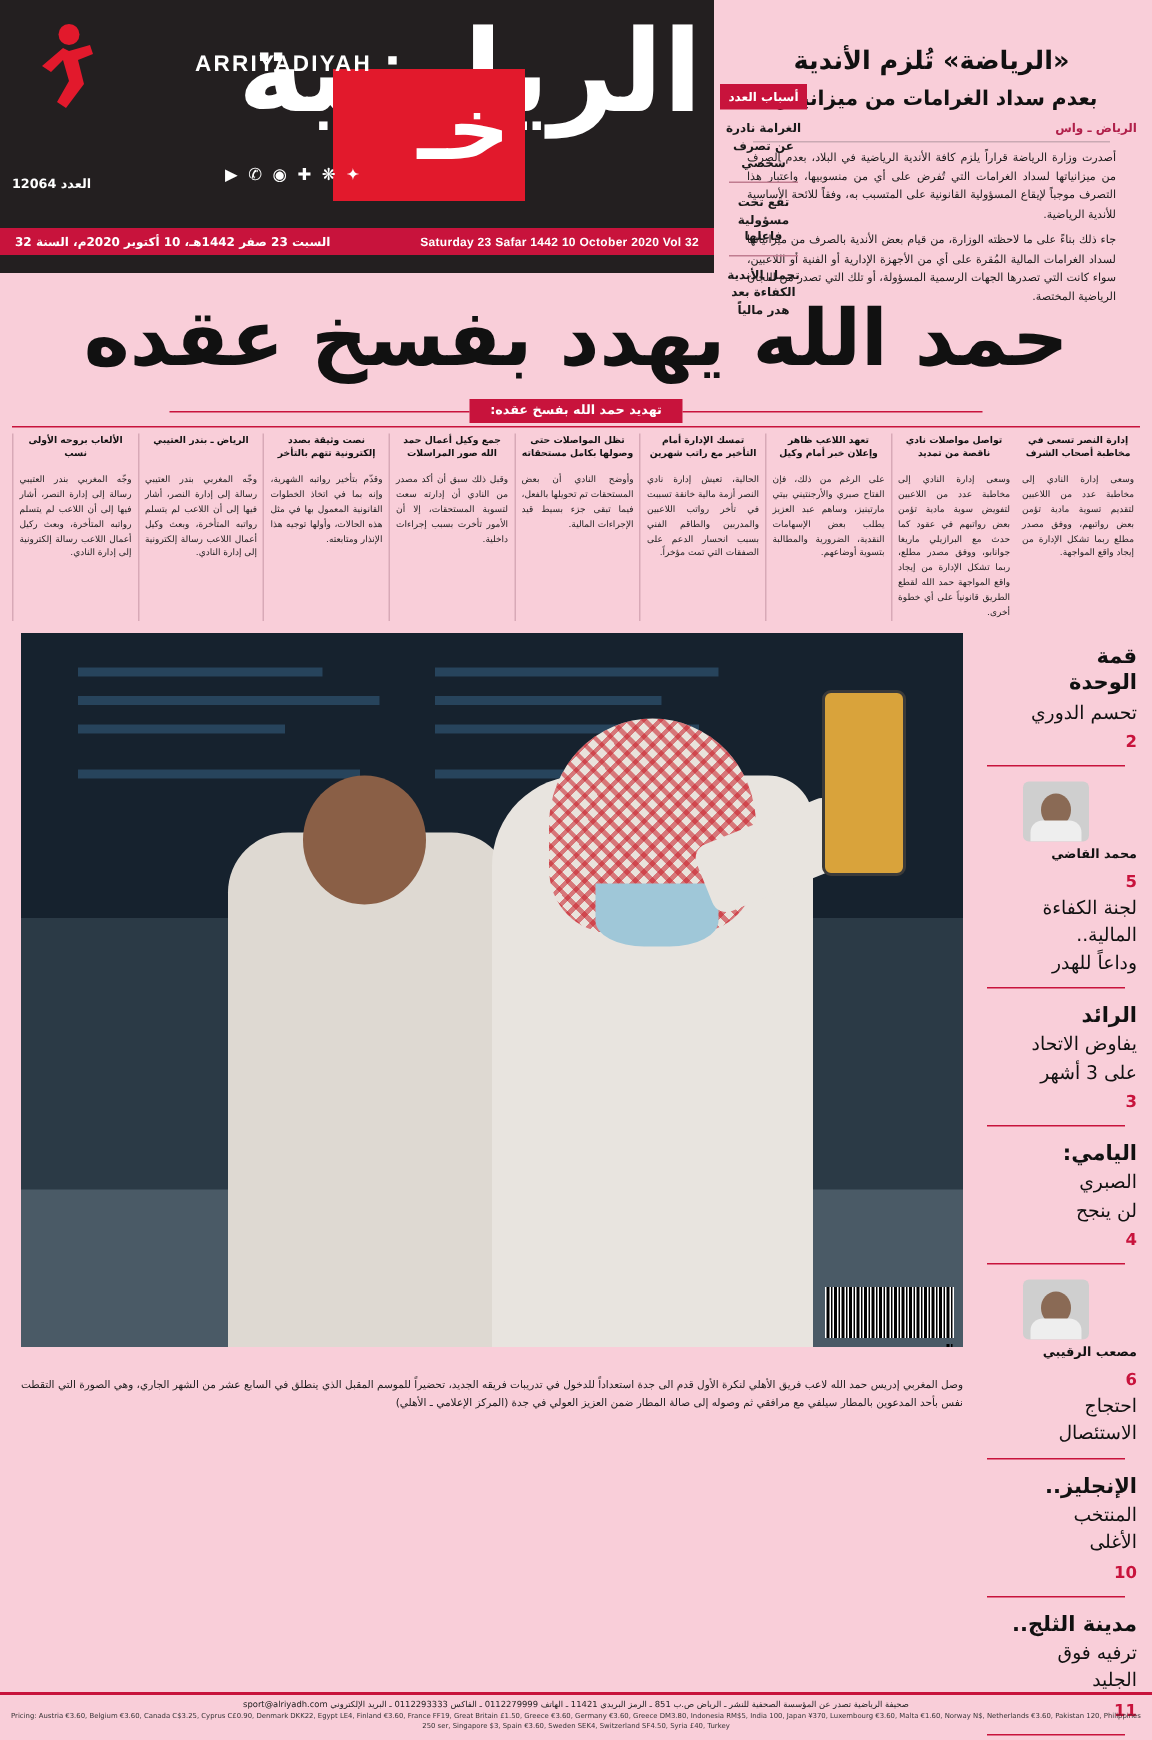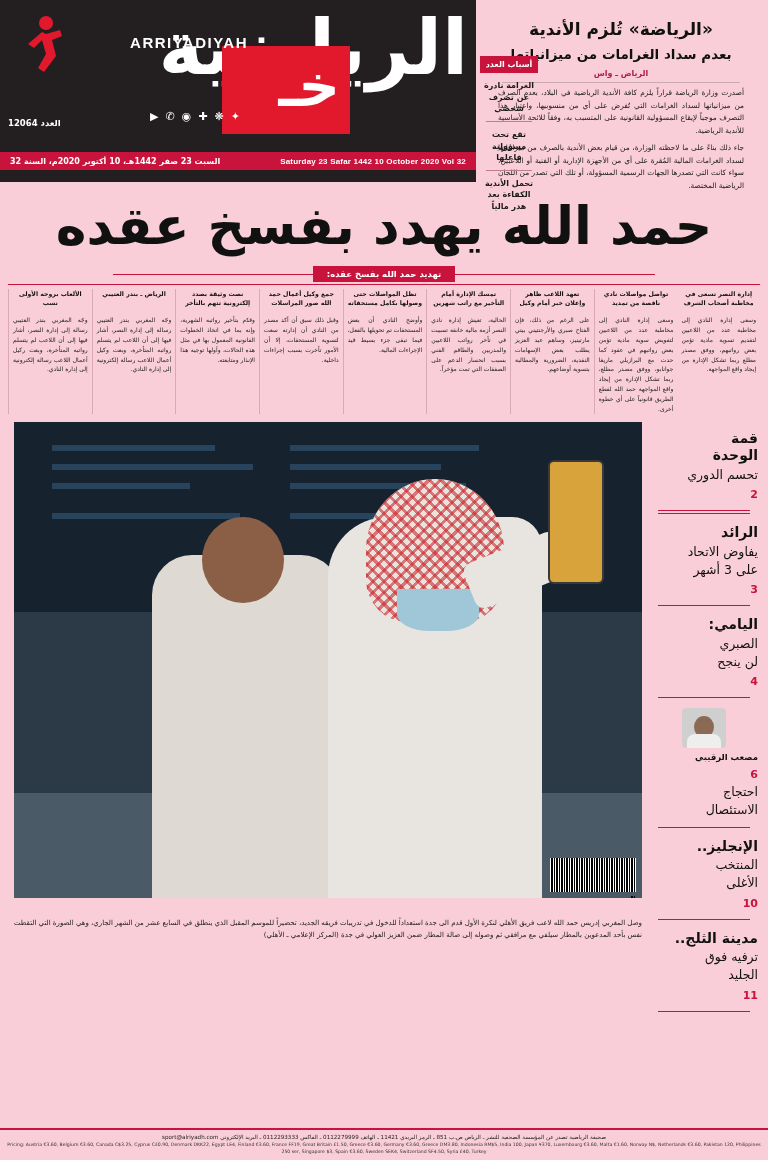--- a/index.html
+++ b/index.html
@@ -11,27 +11,27 @@
   }
   .page { position: relative; width: 768px; height: 1160px; background: #f9ced9; }
 
   
   .top { display: flex; flex-direction: row; height: 182px; }
 
   
   .top-left { width: 292px; padding: 8px 10px 0 8px; position: relative; }
   .top-left .headline1 {
     text-align: center; font-size: 17px; font-weight: bold; color: #111;
-    line-height: 1.35; margin-top: 10px;
+    line-height: 1.35; margin-top: 22px;
   }
   .top-left .headline2 {
     text-align: center; font-size: 13.5px; color: #111; margin-top: 5px; font-weight: bold;
   }
   .top-left .byline {
-    text-align: center; font-size: 8px; color: #b0204a; margin-top: 7px; font-weight: bold;
+    text-align: right; font-size: 8px; color: #b0204a; margin-top: 7px; font-weight: bold;
   }
   .top-left .rule { height: 1px; background: #c9a9b3; margin: 4px 18px; }
   .top-left .body {
     font-size: 7.4px; line-height: 1.72; color: #1a1a1a; text-align: justify;
     column-count: 1; padding: 0 14px;
   }
   .top-left .body p { margin-bottom: 4px; }
 
   
   .reasons {
@@ -252,20 +252,31 @@
 
     <div class="leftrail">
       <div class="railitem">
         <div class="t1">قمة</div>
         <div class="t1">الوحدة</div>
         <div class="t2">تحسم الدوري</div>
         <div class="num">2</div>
       </div>
       <div class="raildiv"></div>
 
+      <div class="railitem">
+        <div class="avatar">
+            <span class="head"></span>
+            <span class="sh"></span>
+          </div>
+        <div class="nm">محمد القاضي</div>
+        <div class="num">5</div>
+        <div class="t2">لجنة الكفاءة</div>
+        <div class="t2">المالية..</div>
+        <div class="t2">وداعاً للهدر</div>
+      </div>
       <div class="raildiv"></div>
 
       <div class="railitem">
         <div class="t1">الرائد</div>
         <div class="t2">يفاوض الاتحاد</div>
         <div class="t2">على 3 أشهر</div>
         <div class="num">3</div>
       </div>
       <div class="raildiv"></div>
 

